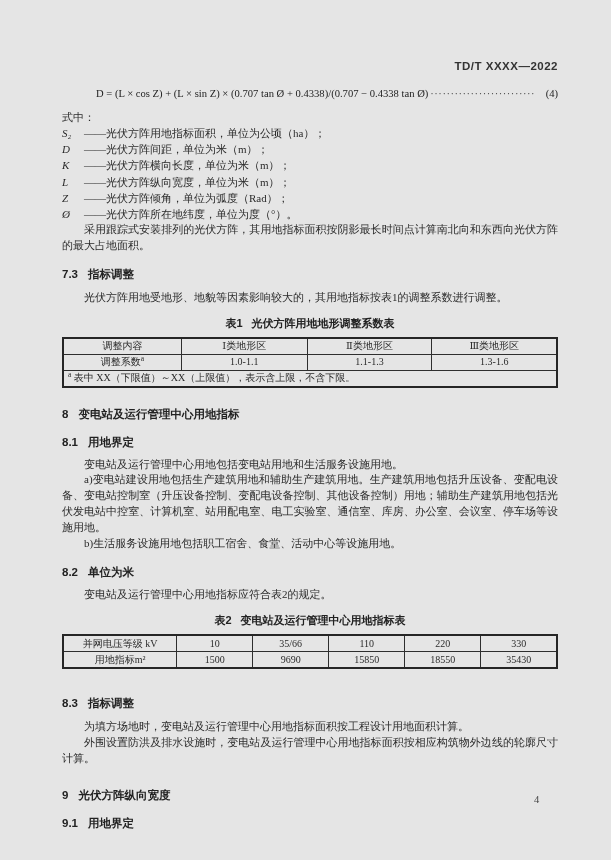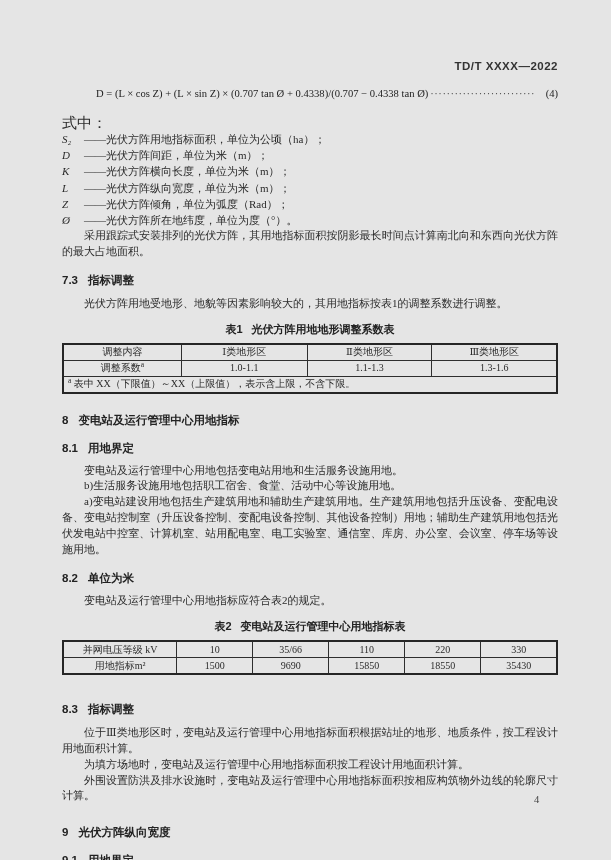--- a/index.html
+++ b/index.html
@@ -17,21 +17,21 @@
   }
 
   .formula {
     display:flex; align-items:baseline; white-space:nowrap;
     margin:16px 0 0 0; padding-left:34px; font-size:10.6px; color:#222;
   }
   .f-expr { flex:0 0 auto; }
   .f-dots { flex:1 1 auto; overflow:hidden; margin:0 2px; letter-spacing:0.5px; color:#444; }
   .f-num { flex:0 0 auto; }
 
-  .where-intro { font-size:15px; line-height:16px; margin-top:16px; }
+  .where-intro { font-size:11px; line-height:16px; margin-top:10px; }
   .def-item { display:flex; font-size:11px; line-height:16.2px; }
   .def-sym { width:22px; flex:0 0 auto; font-style:italic; }
   .def-desc { flex:1; }
 
   .para { font-size:11px; line-height:15.8px; margin:0; text-indent:2em; text-align:justify; }
   .para-group { margin:0; }
 
   .h2 {
     font-family:"Liberation Sans","DejaVu Sans",sans-serif;
     font-weight:bold; font-size:11.5px; color:#222; line-height:14px;
@@ -146,22 +146,22 @@
 
     <div class="h2 mt-big">
       <span class="h-num">8</span><span>变电站及运行管理中心用地指标</span>
     </div>
 
     <div class="h2 mt-sub">
       <span class="h-num">8.1</span><span>用地界定</span>
     </div>
     <div class="para-group">
       <p class="para">变电站及运行管理中心用地包括变电站用地和生活服务设施用地。</p>
+      <p class="para">a)变电站建设用地包括生产建筑用地和辅助生产建筑用地。生产建筑用地包括升压设备、变配电设备、变电站控制室（升压设备控制、变配电设备控制、其他设备控制）用地；辅助生产建筑用地包括光伏发电站中控室、计算机室、站用配电室、电工实验室、通信室、库房、办公室、会议室、停车场等设施用地。</p>
       <p class="para">b)生活服务设施用地包括职工宿舍、食堂、活动中心等设施用地。</p>
-      <p class="para">a)变电站建设用地包括生产建筑用地和辅助生产建筑用地。生产建筑用地包括升压设备、变配电设备、变电站控制室（升压设备控制、变配电设备控制、其他设备控制）用地；辅助生产建筑用地包括光伏发电站中控室、计算机室、站用配电室、电工实验室、通信室、库房、办公室、会议室、停车场等设施用地。</p>
     </div>
 
     <div class="h2 mt-sub">
       <span class="h-num">8.2</span><span>单位为米</span>
     </div>
     <p class="para">变电站及运行管理中心用地指标应符合表2的规定。</p>
 
     <div class="table-caption">
       <span class="cap-label">表2</span><span>变电站及运行管理中心用地指标表</span>
     </div>
@@ -192,21 +192,20 @@
         <td>18550</td>
         <td>35430</td>
       </tr>
     </tbody>
       </table>
 
     <div class="h2" style="margin-top:27px; margin-bottom:9px;">
       <span class="h-num">8.3</span><span>指标调整</span>
     </div>
     <div class="para-group">
-      <p class="para">位于Ⅲ类地形区时，变电站及运行管理中心用地指标面积根据站址的地形、地质条件，按工程设计用地面积计算。</p>
       <p class="para">为填方场地时，变电站及运行管理中心用地指标面积按工程设计用地面积计算。</p>
       <p class="para">外围设置防洪及排水设施时，变电站及运行管理中心用地指标面积按相应构筑物外边线的轮廓尺寸计算。</p>
     </div>
 
     <div class="h2" style="margin-top:21px; margin-bottom:0;">
       <span class="h-num">9</span><span>光伏方阵纵向宽度</span>
     </div>
 
     <div class="h2 mt-sub">
       <span class="h-num">9.1</span><span>用地界定</span>

